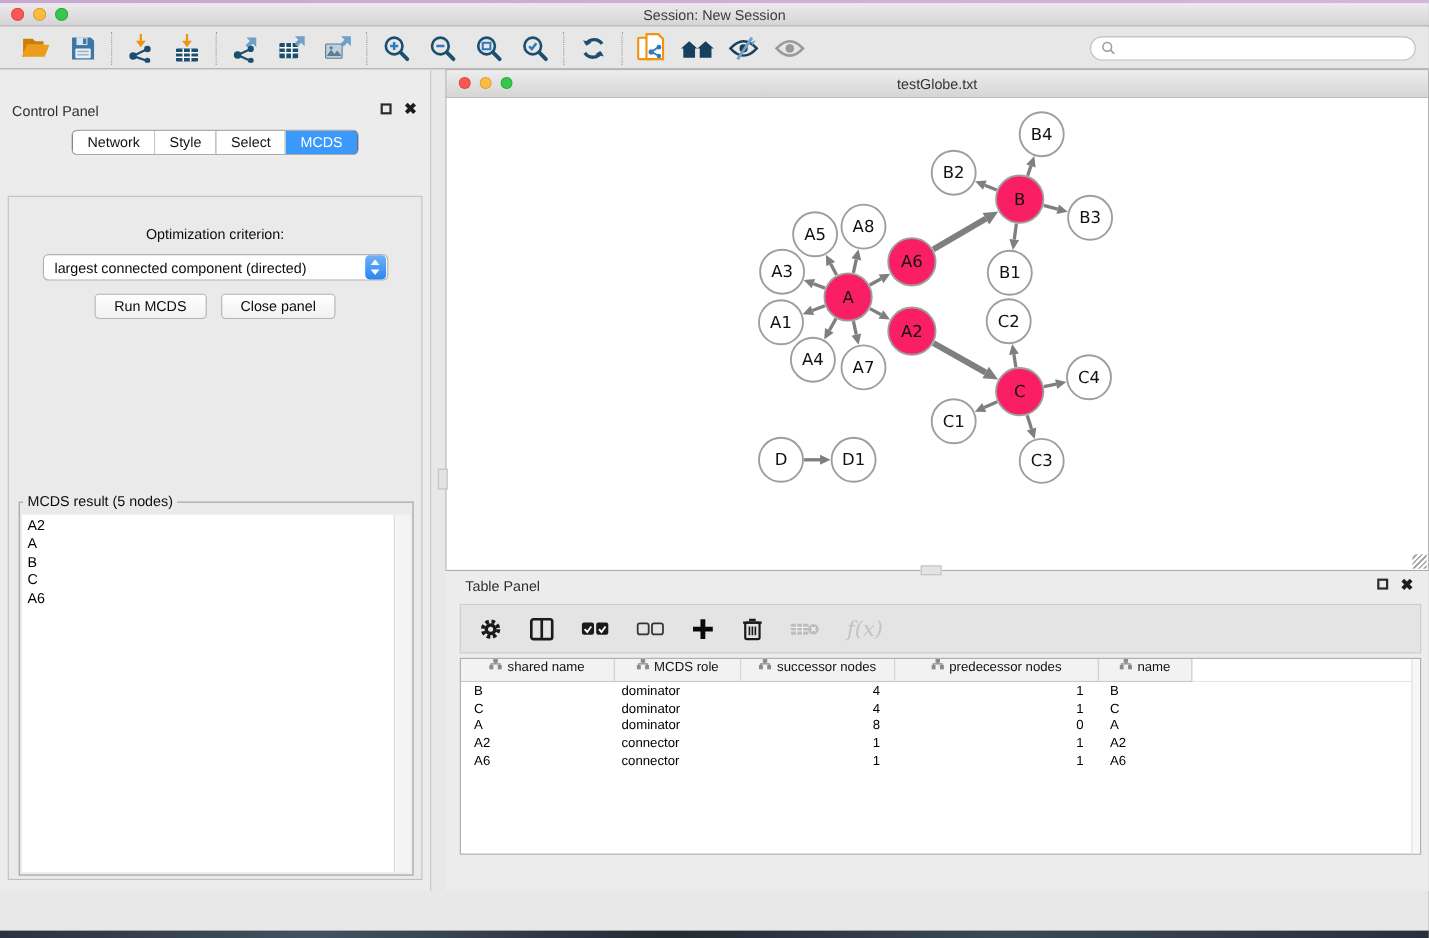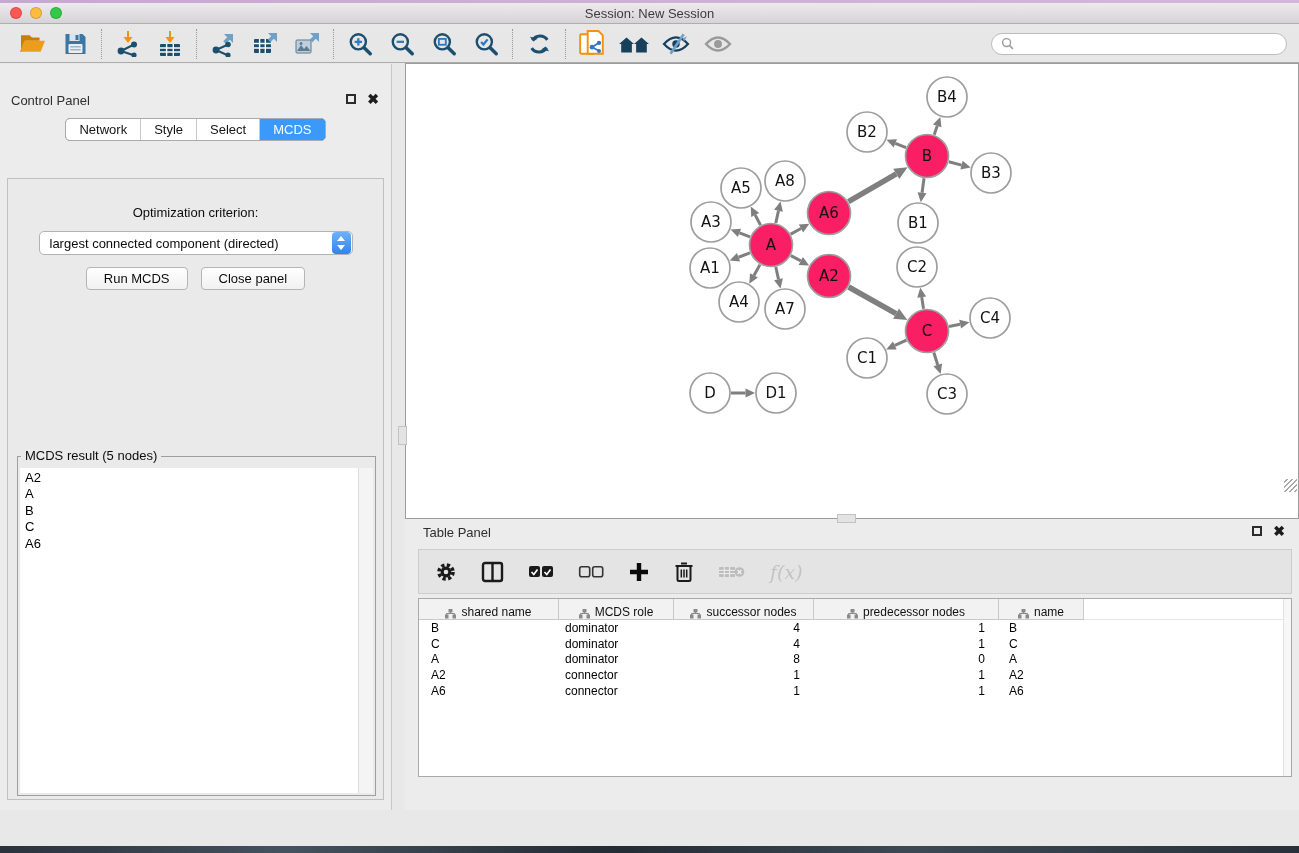--- a/index.html
+++ b/index.html
@@ -56,21 +56,21 @@
   .vgrip{position:absolute;left:837px;top:514px;width:19px;height:9px;background:#E3E3E3;border:1px solid #C2C2C2;z-index:5;}
   
   .table-panel{position:absolute;left:405px;top:519px;width:894px;height:291px;background:#ECECEC;}
   .tp-header{position:relative;height:27px;}
   .tp-toolbar{position:absolute;left:13px;right:7px;top:30px;height:45px;background:#E4E4E4;border:1px solid #CDCDCD;display:flex;align-items:center;gap:24px;padding:0 16px;}
   .tpbtn{background:none;border:none;display:flex;align-items:center;justify-content:center;cursor:pointer;height:30px;}
   .tpbtn.disabled{opacity:.45;cursor:default;}
   .fx{font-family:"DejaVu Serif",serif;font-style:italic;font-size:19px;color:#9a9a9a;}
   .tp-table{position:absolute;left:13px;right:7px;top:79px;bottom:33px;background:#fff;border:1px solid #A9A9A9;overflow:hidden;}
   .thead{display:flex;height:21px;font-size:12px;color:#111;}
-  .th{background:#F2F2F2;border-right:1px solid #C9C9C9;border-bottom:1px solid #C9C9C9;display:flex;align-items:flex-end;justify-content:center;gap:5px;}
+  .th{background:#F2F2F2;border-right:1px solid #C9C9C9;border-bottom:1px solid #C9C9C9;display:flex;align-items:flex-start;justify-content:center;gap:5px;}
   .thead .pad{flex:1;border-bottom:1px solid #E6E6E6;}
   .tr{display:flex;height:15.8px;font-size:12px;color:#000;align-items:center;}
   .td{overflow:hidden;white-space:nowrap;}
   .tscroll{position:absolute;top:0;right:0;bottom:0;width:8px;background:#F7F7F7;border-left:1px solid #E2E2E2;}
   .tp-tabs{position:absolute;left:0;right:0;bottom:7px;display:flex;justify-content:center;}
   
   .statusbar{position:absolute;left:0;right:0;top:818px;height:28px;background:#EDEDED;border-top:1px solid #C6C6C6;display:flex;align-items:center;padding:0 11px;}
   .list-btn{width:27px;height:22px;border:1px solid #ADADAD;background:#F2F2F2;display:flex;align-items:center;justify-content:center;cursor:pointer;}
   .memory-btn{margin-left:auto;height:23px;border:1px solid #ABABAB;background:#F5F5F5;border-radius:3px;display:flex;align-items:center;gap:7px;padding:0 11px;font-size:12px;color:#111;cursor:pointer;}
   .memdot{width:11px;height:11px;border-radius:50%;background:#1E9E33;}
@@ -281,20 +281,28 @@
               <div class="result-item">C</div>
               <div class="result-item">A6</div>
             </div>
           <div class="vtrack"></div>
         </div>
       </div>
     </div>
   </div>
 
   <div class="net-window">
+    <div class="net-titlebar">
+      <div class="net-lights">
+        <span class="light l-red" style="width:11px;height:11px"></span>
+        <span class="light l-yellow" style="width:11px;height:11px"></span>
+        <span class="light l-green" style="width:11px;height:11px"></span>
+      </div>
+      <div class="net-title">testGlobe.txt</div>
+    </div>
     <div class="net-canvas">
       <svg id="graph" width="892" height="429">
           <line x1="354.520705261266" y1="161.08933999640539" x2="349.205266201395" y2="150.99000578265046" stroke="#7F7F7F" stroke-width="3"></line>
           <polygon points="344.78067508948504,142.58328267002162 353.1873982021139,148.89414683490367 345.22313420067604,153.08586473039725" fill="#7F7F7F"></polygon>
           <line x1="369.8081797731222" y1="159.0197496085841" x2="372.4822451964343" y2="146.79545053058598" stroke="#7F7F7F" stroke-width="3"></line>
           <polygon points="374.5123655450859,137.5149003653215 376.87829527471746,147.75708648521044 368.0861951181511,145.83381457596153" fill="#7F7F7F"></polygon>
           <line x1="343.99071236070387" y1="172.94643973826982" x2="333.47925657771253" y2="168.9170483547898" stroke="#7F7F7F" stroke-width="3"></line>
           <polygon points="324.60866846334307,165.5166562442815 335.0899686300586,164.71519082693058 331.8685445253665,173.11890588264905" fill="#7F7F7F"></polygon>
           <line x1="343.94681105613967" y1="188.93808763457028" x2="332.5387672350107" y2="193.2394812064714" stroke="#7F7F7F" stroke-width="3"></line>
           <polygon points="323.64964301426966,196.5911182077344 330.95114970809664,189.02884341769933 334.1263847619248,197.45011899524346" fill="#7F7F7F"></polygon>

